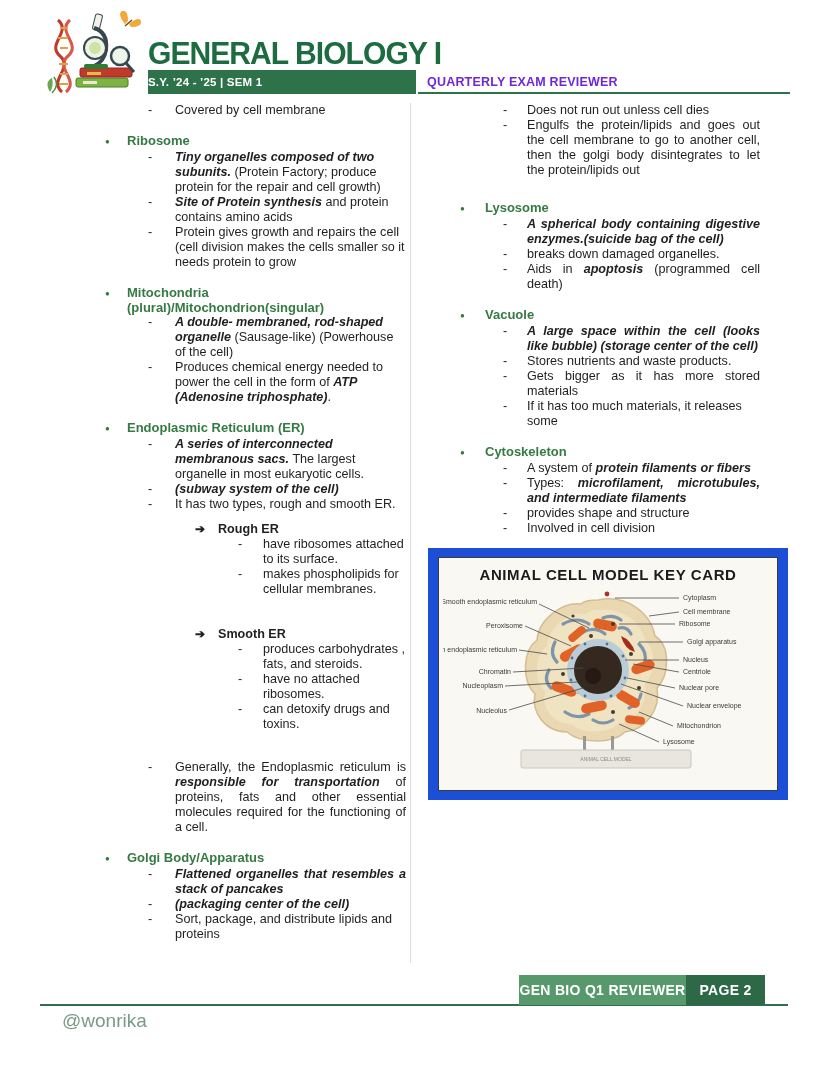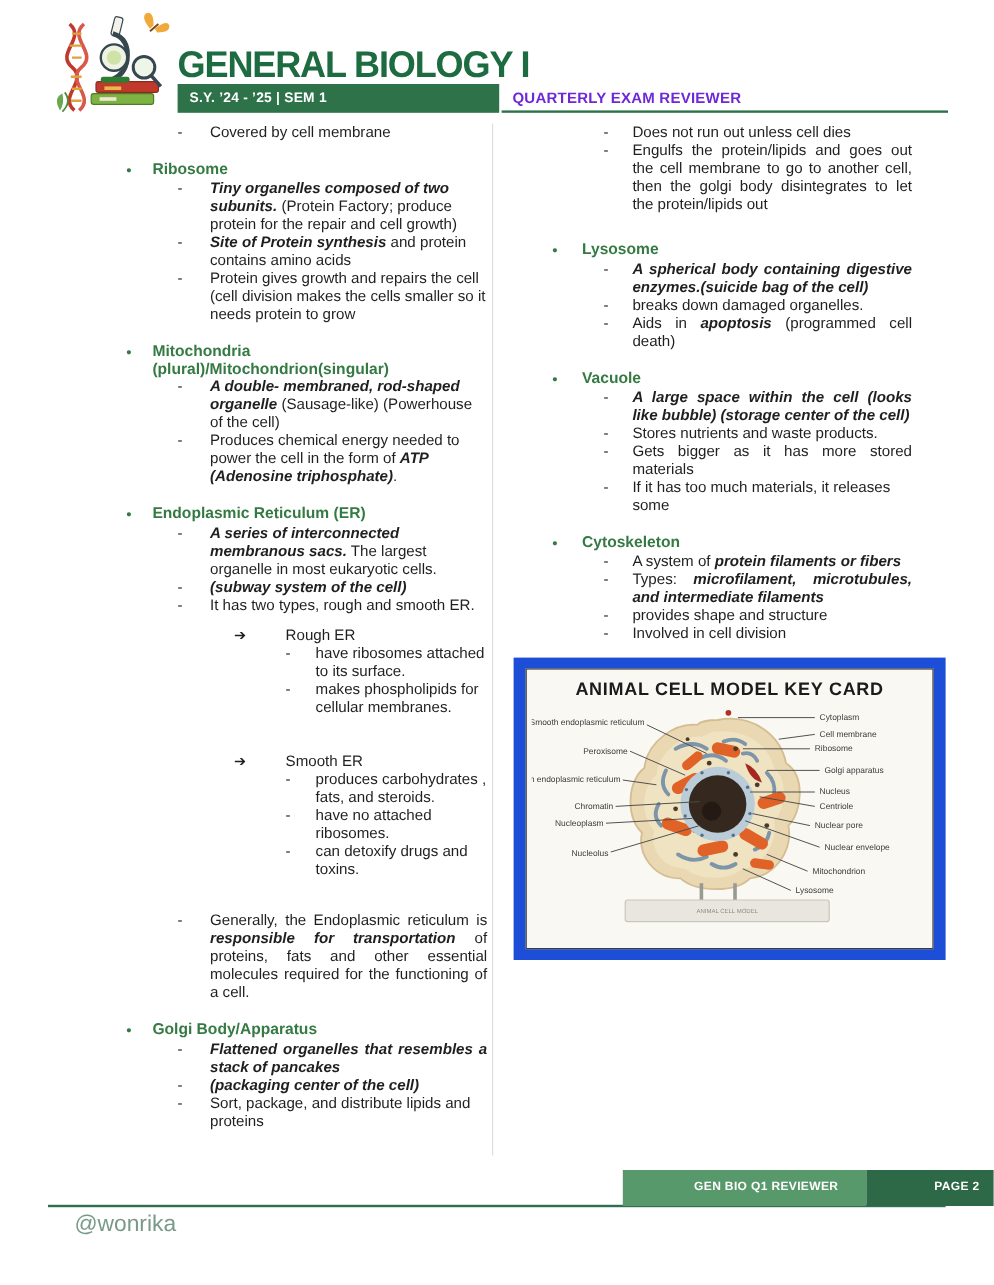--- a/index.html
+++ b/index.html
@@ -5,21 +5,21 @@
   html,body{margin:0;padding:0;}
   body{width:828px;height:1071px;background:#ffffff;position:relative;overflow:hidden;
        font-family:"Liberation Sans", sans-serif;-webkit-font-smoothing:antialiased;}
   .page{position:absolute;inset:0;}
 
   
   .logo{position:absolute;left:42px;top:6px;width:104px;height:92px;}
   .title{position:absolute;left:148px;top:36px;font-size:31px;font-weight:bold;
          letter-spacing:-1px;color:#1d6b40;transform:scaleX(.97);transform-origin:left;}
   .subbar{position:absolute;left:148px;top:70px;width:268px;height:24px;background:#2d7249;
-          color:#ffffff;font-size:11.5px;font-weight:bold;line-height:24px;padding-left:10px;
+          color:#ffffff;font-size:11.5px;font-weight:bold;line-height:24px;padding-left:0;
           box-sizing:border-box;letter-spacing:.2px;}
   .hdr-right{position:absolute;left:427px;top:70px;height:24px;line-height:24px;
              color:#6d28d9;font-size:12.5px;font-weight:bold;letter-spacing:.2px;}
   .hdr-line{position:absolute;left:418px;top:91.5px;width:372px;border-top:2.5px solid #2d7249;}
 
   
   .divider{position:absolute;left:410px;top:103px;width:1px;height:860px;background:#dedede;}
   .col{position:absolute;top:103px;font-size:12.6px;line-height:15px;color:#1f1f1f;}
   .col-left{left:60px;width:346px;}
   .col-right{left:445px;width:315px;}
@@ -35,42 +35,42 @@
   .it{display:flex;}
   .col-left .it{margin-left:88px;}
   .col-right .it{margin-left:58px;}
   .dash-b{flex:0 0 27px;}
   .col-right .dash-b{flex:0 0 24px;}
   .dash-b::before{content:"-";}
   .txt{flex:1;}
   .bi{font-weight:bold;font-style:italic;}
   .just{text-align:justify;}
 
-  .sub-head{display:flex;font-weight:normal;margin-left:135px;gap:20px;}
+  .sub-head{display:flex;font-weight:bold;margin-left:135px;}
   .arr-b{flex:0 0 23px;}
   .arr-b::before{content:"➔";font-size:12px;}
   .it2{display:flex;margin-left:178px;}
   .it2 .dash-b{flex:0 0 25px;}
   .blk-rough{margin-top:10px;}
   .blk-smooth{margin-top:30px;}
   .blk-tail{margin-top:28px;}
 
   
   .photo{margin-top:12px;margin-left:-17px;width:360px;height:252px;background:#1d4ed8;
          box-sizing:border-box;padding:9px 10px;}
   .keycard{width:100%;height:100%;background:#faf8f3;border:1.5px solid #3c3c3c;
            box-sizing:border-box;text-align:center;}
   .kc-title{font-size:15px;font-weight:bold;color:#1b1b1b;letter-spacing:.6px;margin-top:9px;}
   .kc-svg{display:block;margin:2px auto 0 auto;}
 
   
   .foot-line{position:absolute;left:40px;top:1004px;width:748px;border-top:2px solid #2f6f4f;}
   .badges{position:absolute;left:519px;top:975px;display:flex;height:30px;}
-  .badge{color:#ffffff;font-weight:bold;font-size:10px;line-height:30px;text-align:center;
-         letter-spacing:.3px;padding-left:36px;}
+  .badge{color:#ffffff;font-weight:bold;font-size:14px;line-height:30px;text-align:center;
+         letter-spacing:.3px;}
   .badge-main{background:#57996b;width:167px;}
   .badge-page{background:#2d6847;width:79px;}
   .handle{position:absolute;left:62px;top:1010px;font-size:19px;color:#7a9a88;}
 </style>
 </head>
 <body>
 
 <div class="page">
 
   <svg class="logo" viewBox="0 0 104 92">

